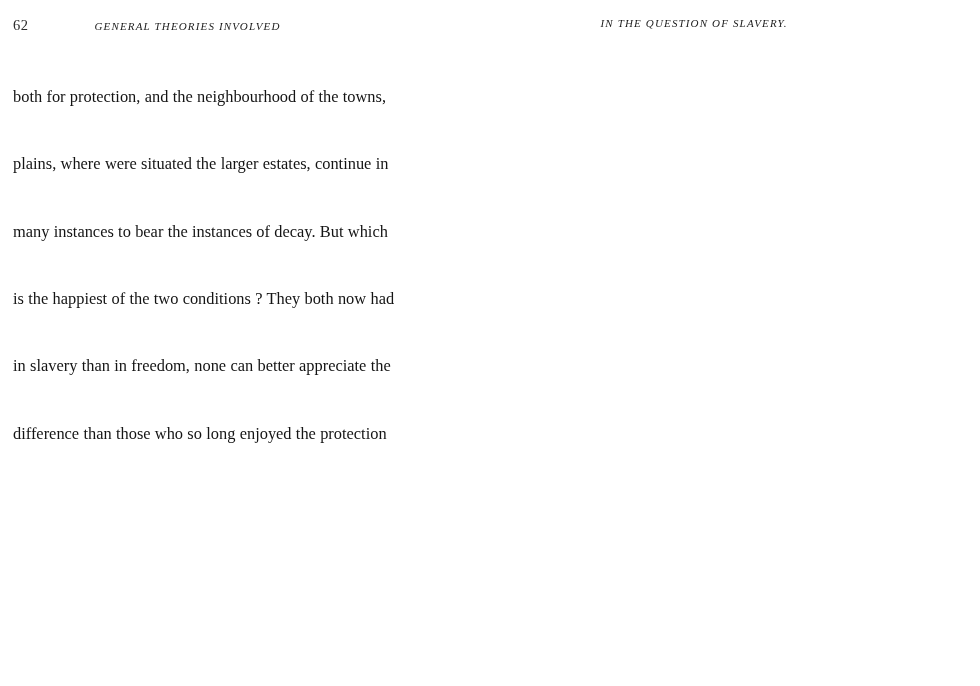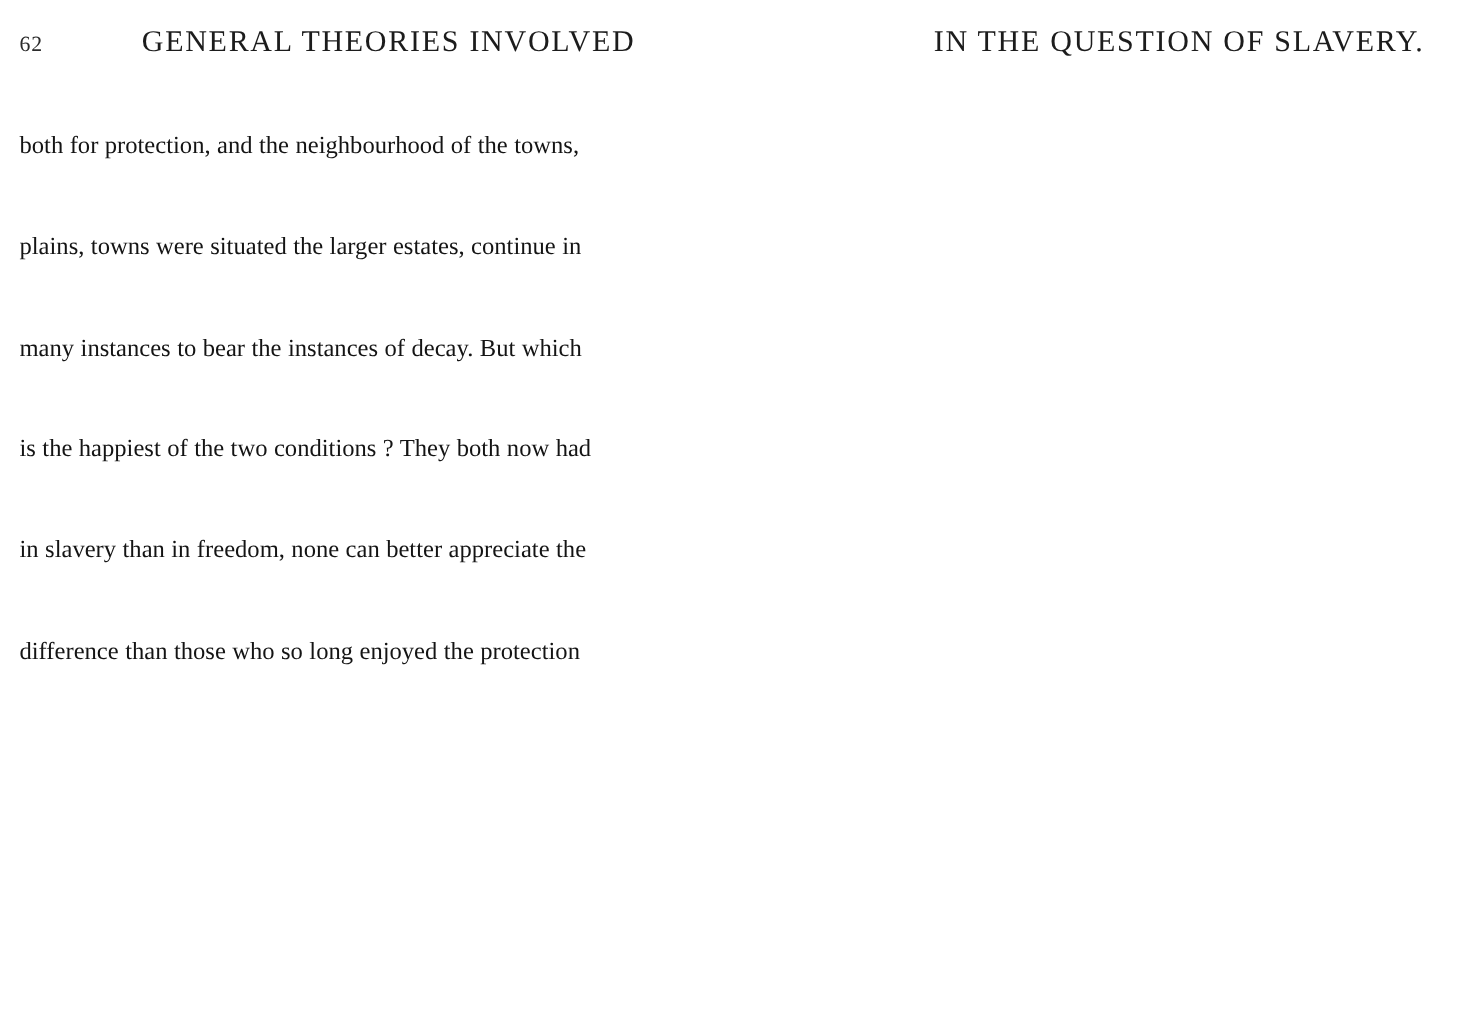--- a/index.html
+++ b/index.html
@@ -43,31 +43,32 @@
   }
   .running-head.left  { left: 13px;  width: 462px; }
   .running-head.right { left: 25px;  width: 470px; }
 
   .folio {
     font-size: 14.5px;
     letter-spacing: 0.5px;
     color: #2b2b2b;
   }
   .head-title {
-    font-size: 20px;
+    font-size: 11px;
     letter-spacing: 1.15px;
     color: #1c1c1c;
     font-weight: normal;
+    font-style: italic;
   }
 
   
   .running-head.left .folio { margin-right: 66px; }
 
   
-  .running-head.right .head-title { margin-left: 96px; }
+  .running-head.right .head-title { margin-left: 74px; }
 
   
   .textblock {
     position: absolute;
     top: 41px;
     font-size: 16.4px;
     line-height: 22.45px;
     text-align: justify;
     text-align-last: left;
     color: #141414;
@@ -89,21 +90,21 @@
 
   <div class="page page-left">
 
     <div class="running-head left">
       <span class="folio">62</span>
       <span class="head-title">GENERAL THEORIES INVOLVED</span>
     </div>
 
     <div class="textblock left">
       <span class="line">both for protection, and the neighbourhood of the towns,</span>
-      <span class="line">plains, towns were situated the larger estates, continue in</span>
+      <span class="line">plains, where were situated the larger estates, continue in</span>
       <span class="line">many instances to bear the instances of decay.  But which</span>
       <span class="line">is the happiest of the two conditions ?  They both now had</span>
       <span class="line">in slavery than in freedom, none can better appreciate the</span>
       <span class="line">difference than those who so long enjoyed the protection</span>
       
       
       
       
       
       

